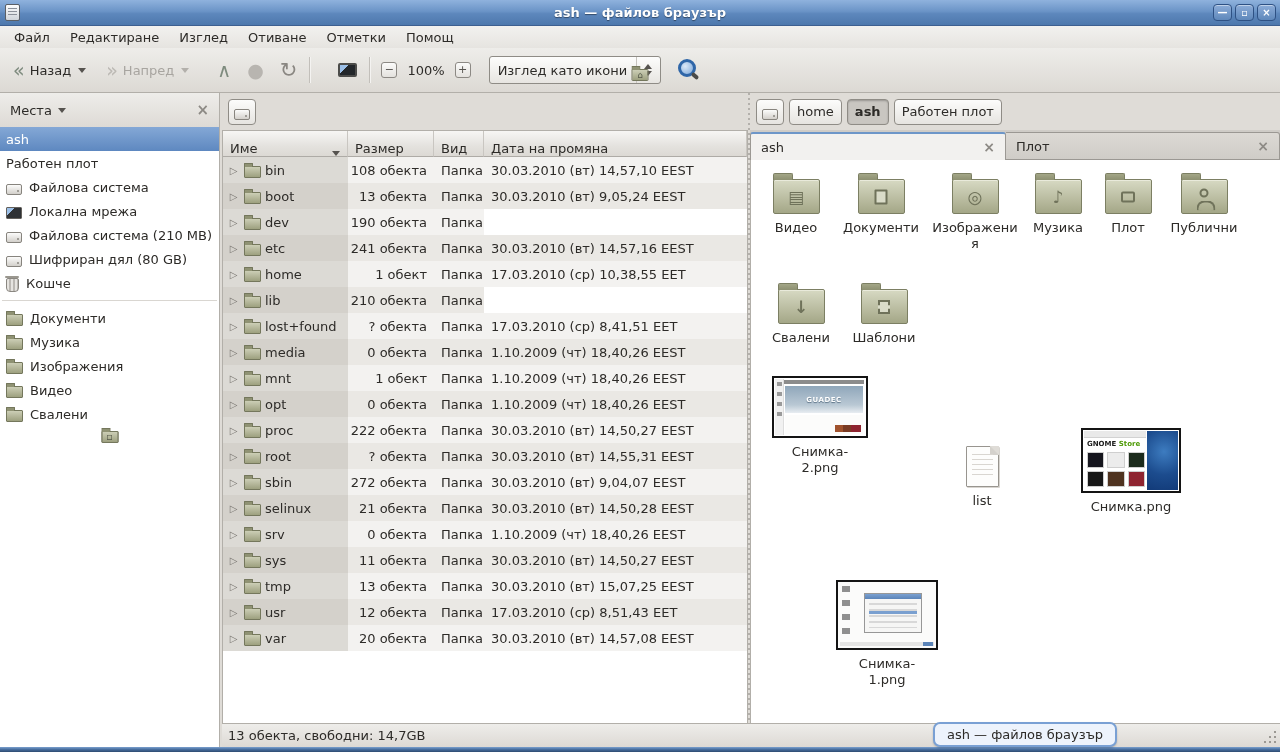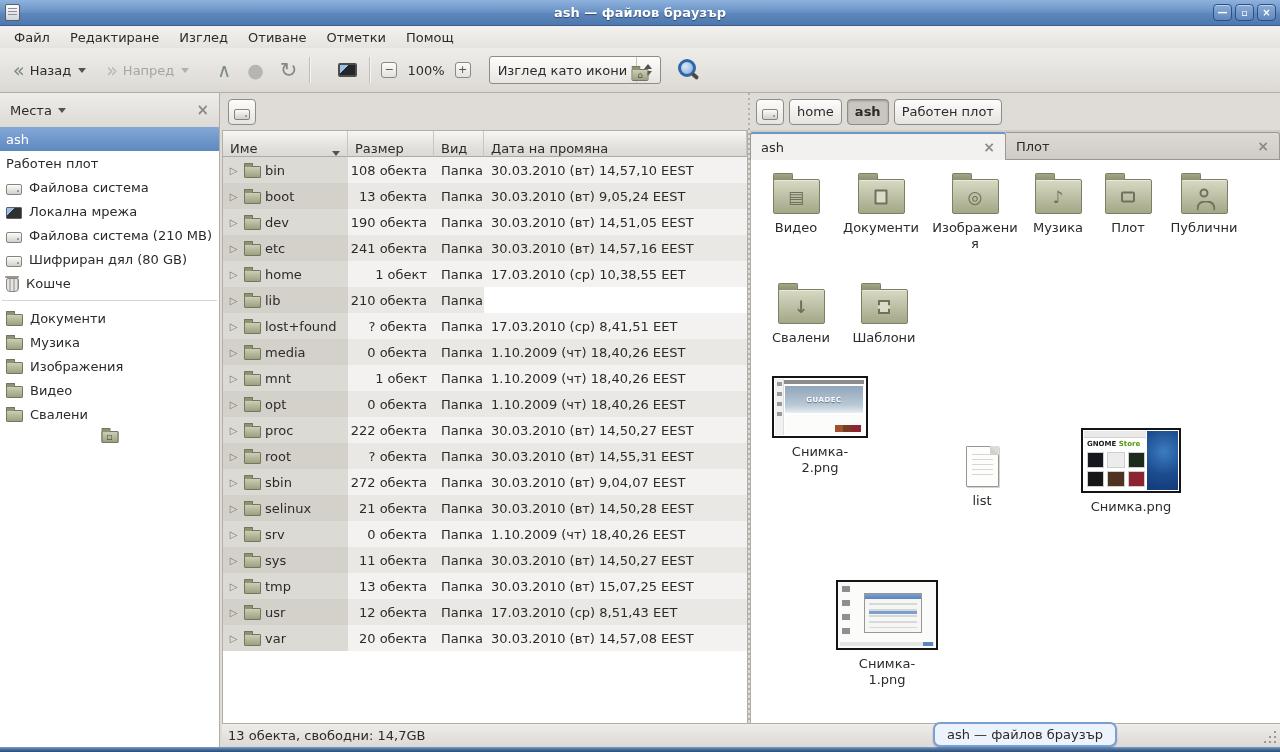--- a/index.html
+++ b/index.html
@@ -385,21 +385,20 @@
             <div class="td c3">30.03.2010 (вт) 9,05,24 EEST</div>
           </div>
           <div class="trow r0">
             <div class="td c0">
               <span class="exp">▷</span>
               <span class="sf"></span>
               <span>dev</span>
             </div>
             <div class="td c1">190 обекта</div>
             <div class="td c2">Папка</div>
-            <div class="td c3">30.03.2010 (вт) 14,51,05 EEST</div>
           </div>
           <div class="trow r1">
             <div class="td c0">
               <span class="exp">▷</span>
               <span class="sf"></span>
               <span>etc</span>
             </div>
             <div class="td c1">241 обекта</div>
             <div class="td c2">Папка</div>
             <div class="td c3">30.03.2010 (вт) 14,57,16 EEST</div>

